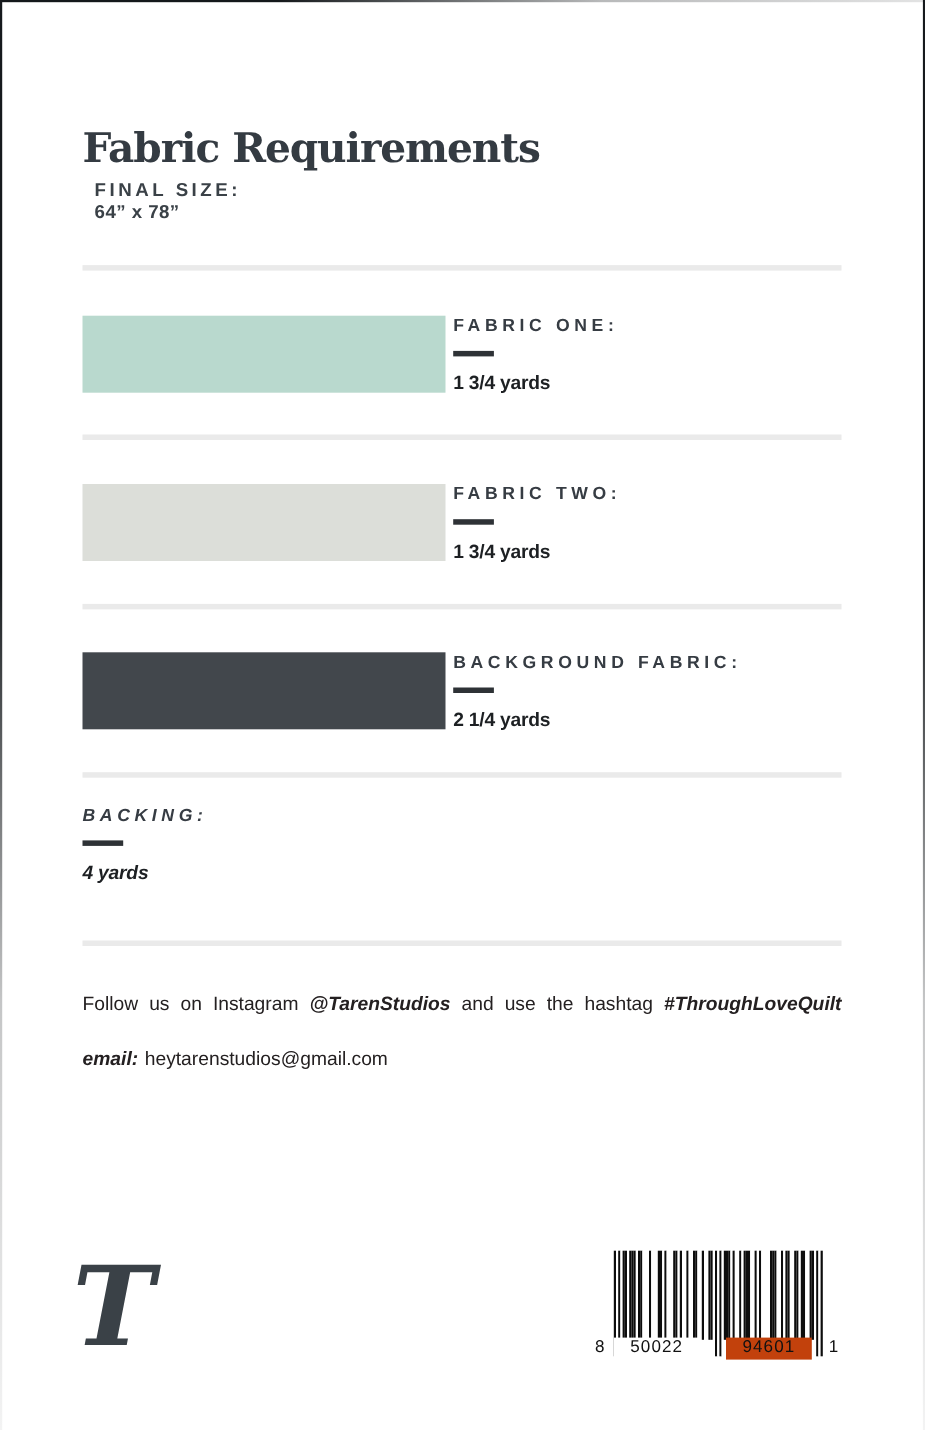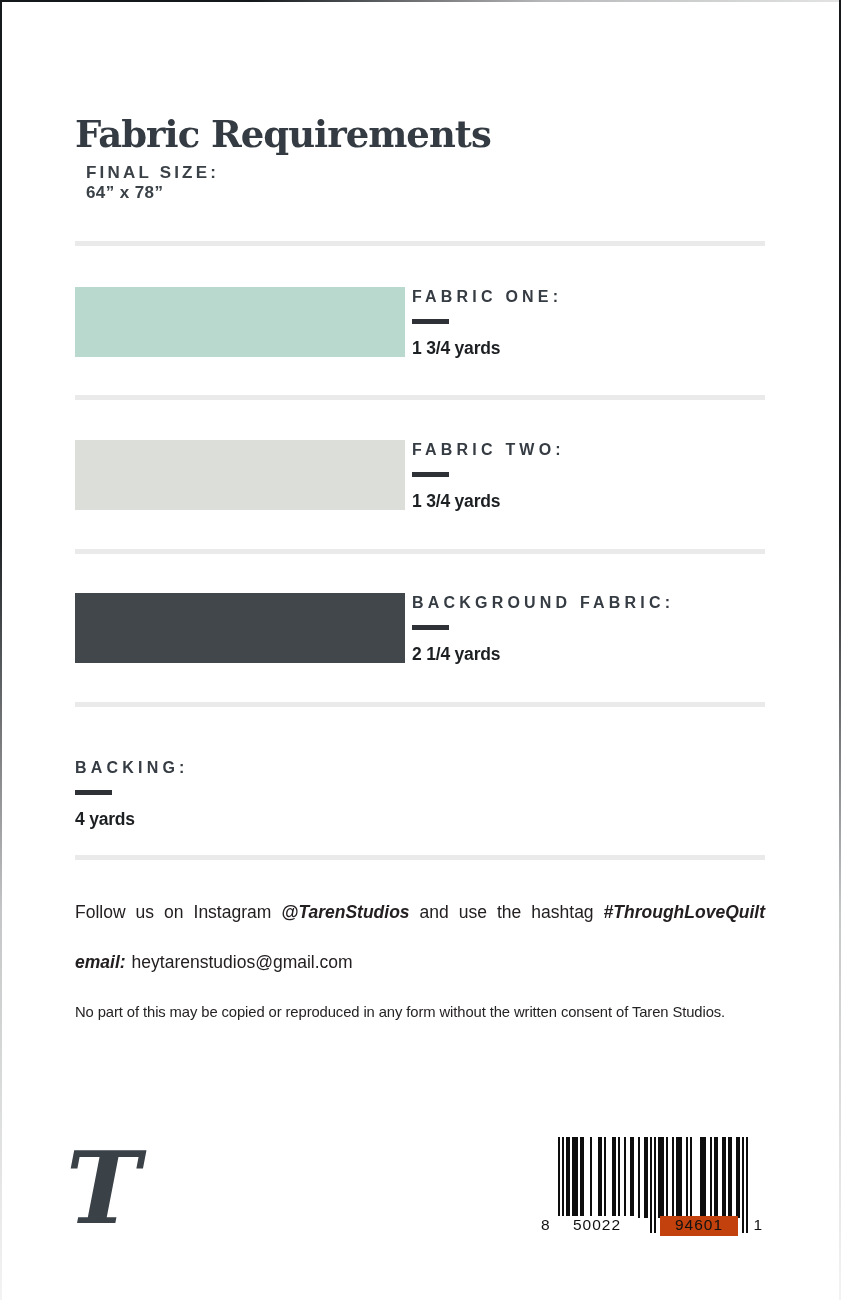--- a/index.html
+++ b/index.html
@@ -31,21 +31,21 @@
   .fabric-row { position:absolute; left:75px; width:690px; height:70px; }
   .r1{top:287px} .r2{top:440px} .r3{top:593px}
   .swatch { position:absolute; left:0; top:0; width:330px; height:70px; }
   .spec { position:absolute; }
   .fabric-row .spec { left:337px; top:1px; }
   .spec-label { font-weight:700; font-size:16px; letter-spacing:4.2px; color:#363c43; white-space:nowrap; }
   .spec-bar { margin-top:13px; width:37px; height:5px; background:#2e3236; }
   .spec-yards { margin-top:14px; font-weight:700; font-size:17.5px; letter-spacing:-.2px; color:#1d2023; white-space:nowrap; }
 
   
-  .extra-left  { left:75px;  top:759px; }
+  .extra-left  { left:75px;  top:733px;font-style:italic; }
   .extra-right { left:432px; top:749px; }
 
   
   .social { position:absolute; left:75px; top:902px; width:690px; font-size:17.5px; color:#242021;
             text-align:justify; text-align-last:justify; white-space:normal; }
   .bi { font-weight:700; font-style:italic; }
   .email-line { position:absolute; left:75px; top:952px; font-size:17.5px; color:#242021; }
   .email-line .val { margin-left:6px; }
   .copyright { position:absolute; left:75px; top:1004px; font-size:14.8px; color:#262324; letter-spacing:-.1px; }
 
@@ -119,21 +119,20 @@
     <div class="spec-yards">4 yards</div>
   </div>
 
 
   <div class="social"><span>Follow us on Instagram </span><span class="bi">@TarenStudios</span><span> and use the hashtag </span><span class="bi">#ThroughLoveQuilt</span></div>
 
   <div class="email-line">
     <span class="bi">email:</span><span class="val">heytarenstudios@gmail.com</span>
   </div>
 
-  <div class="copyright">No part of this may be copied or reproduced in any form without the written consent of Taren Studios.</div>
 
   <div class="logo-t">T</div>
 
   <div class="barcode">
     <div class="bc-bars">
         <div class="bc-module on guard"></div>
         <div class="bc-module guard"></div>
         <div class="bc-module on guard"></div>
         <div class="bc-module"></div>
         <div class="bc-module on"></div>

